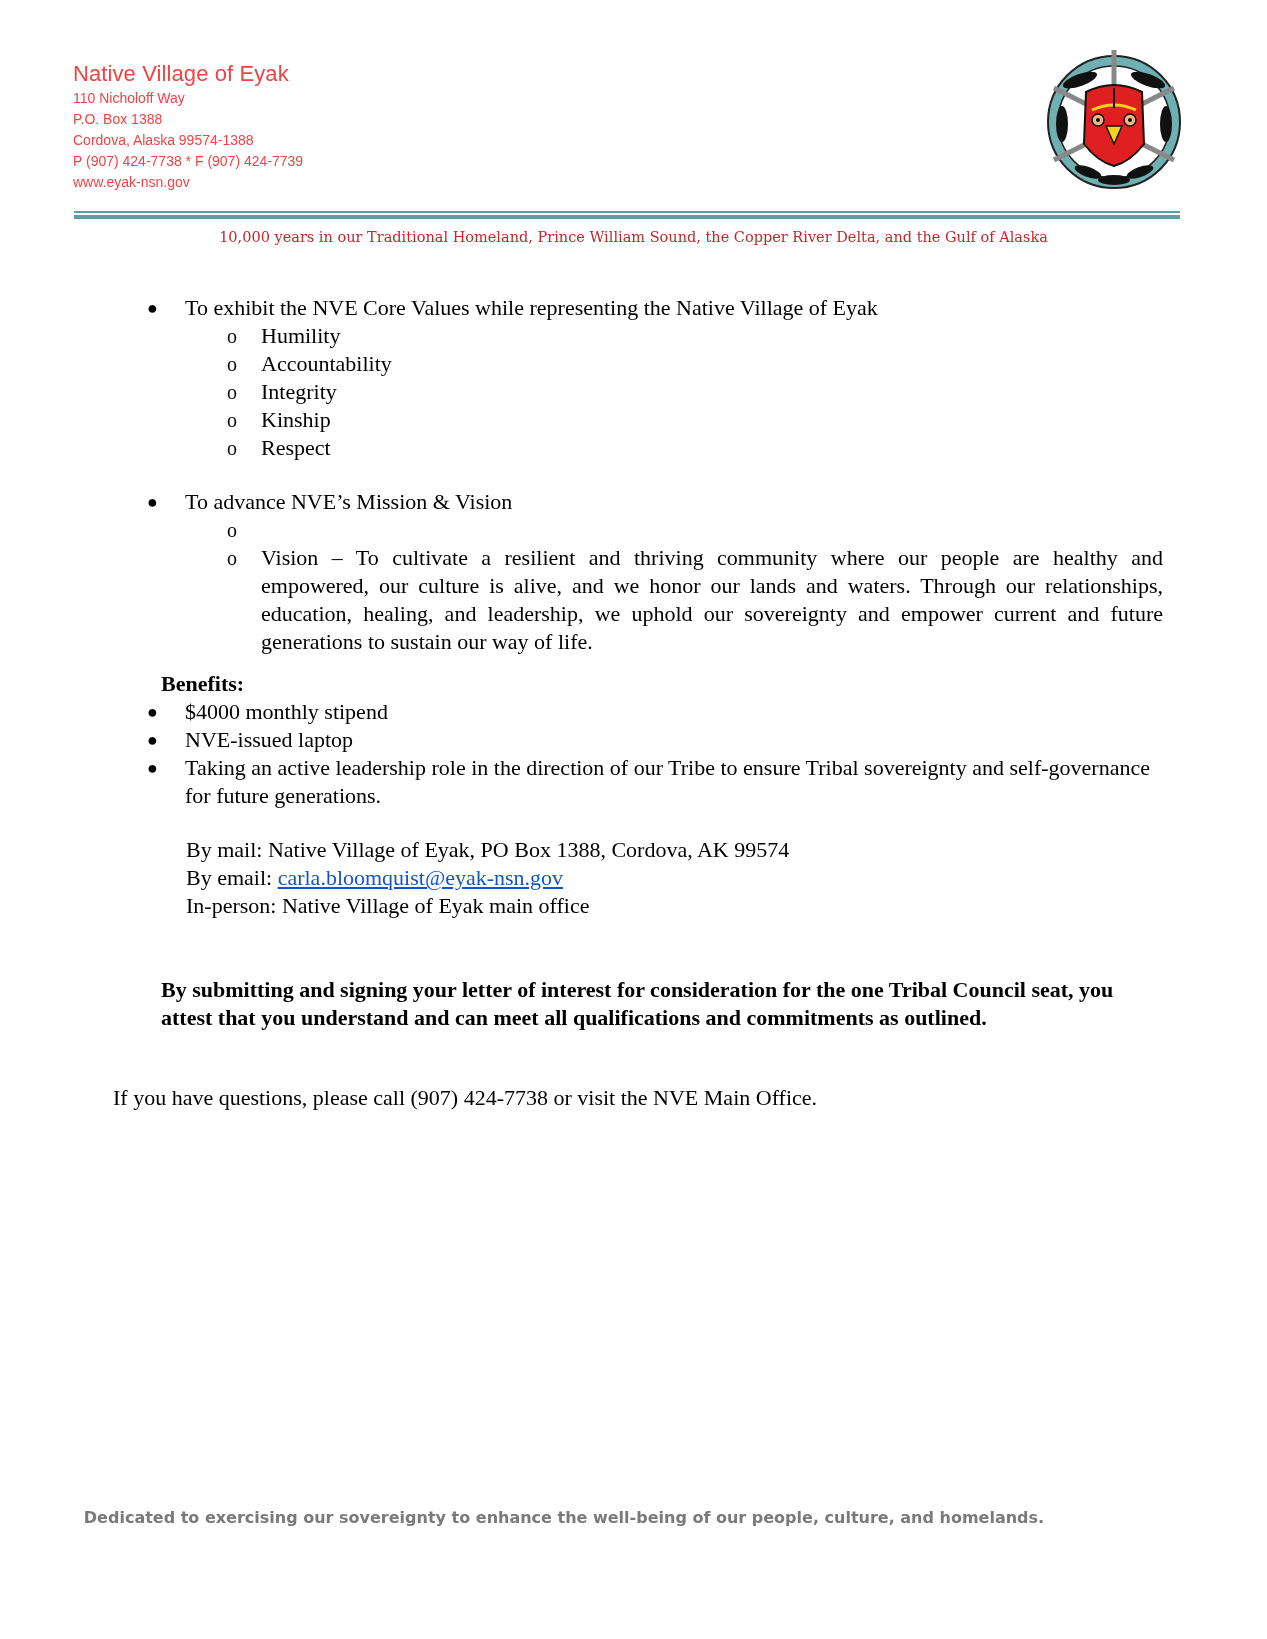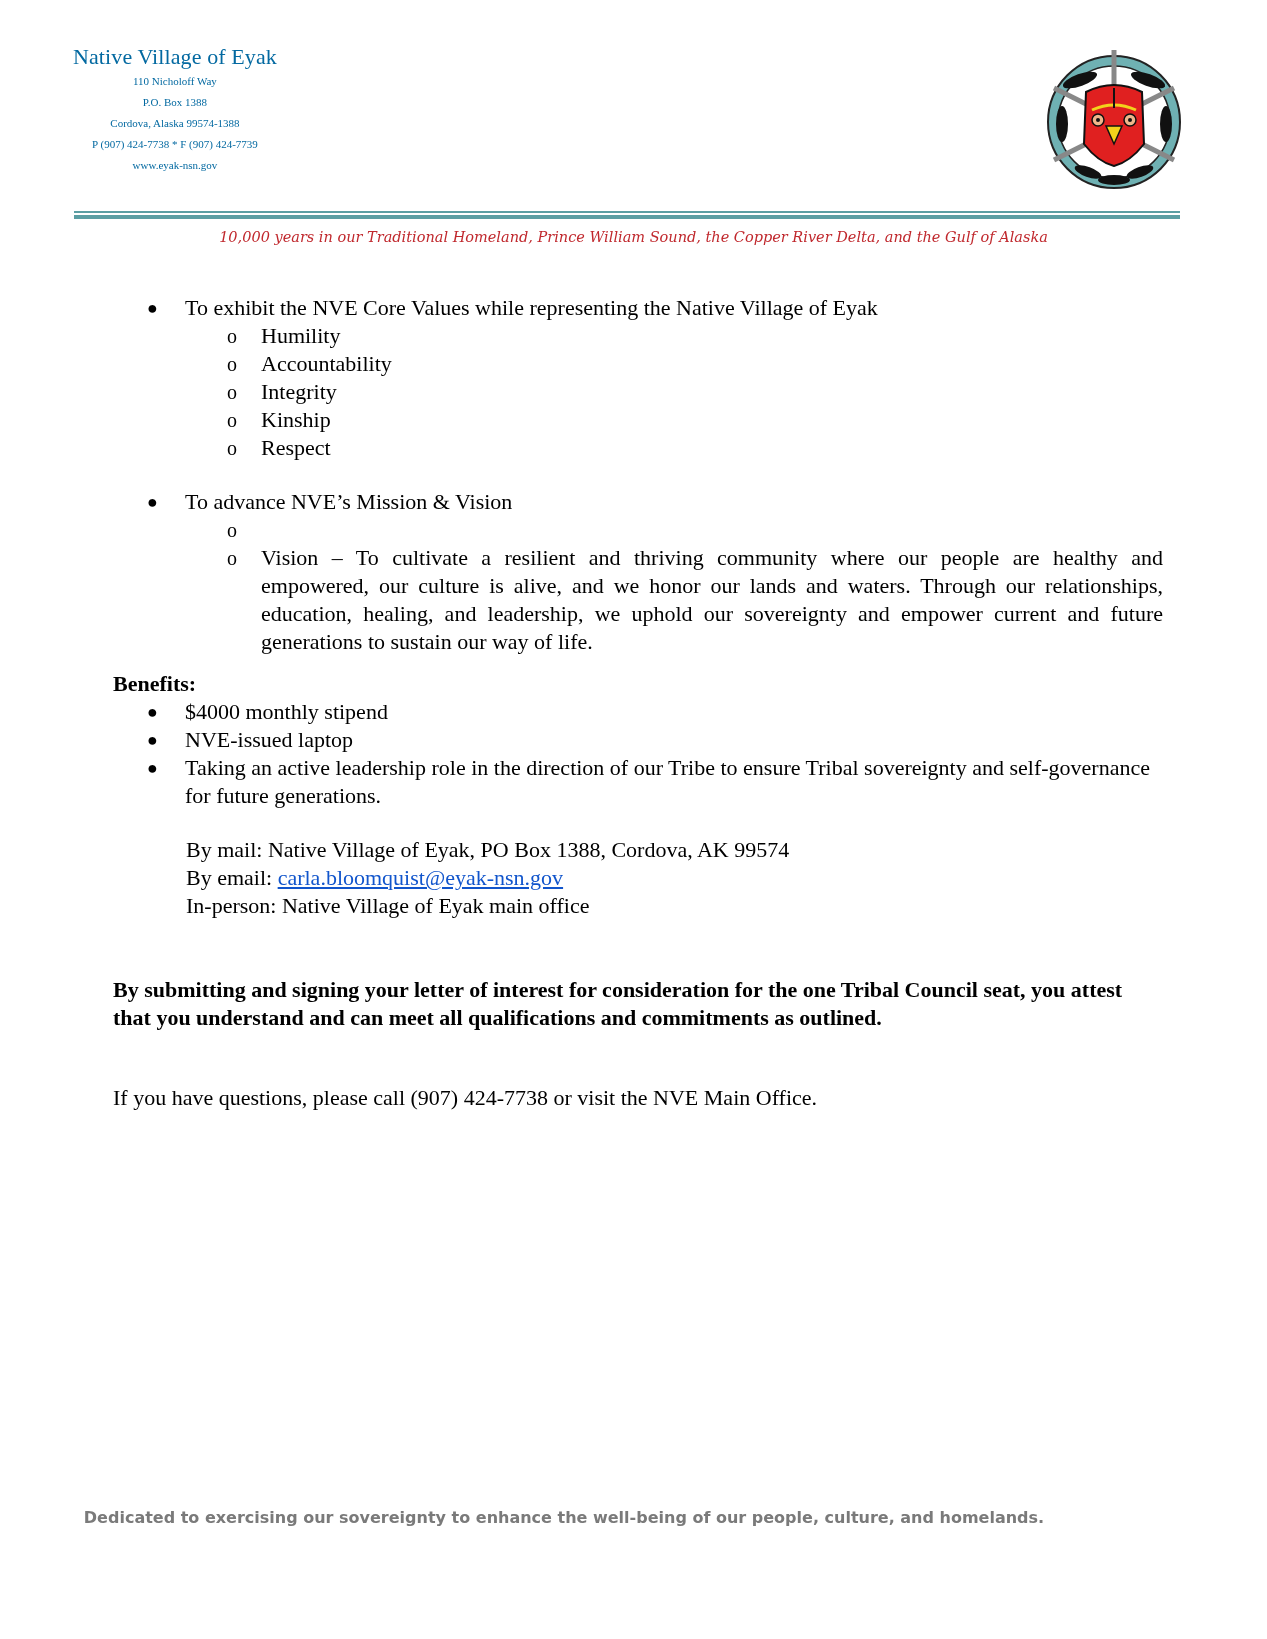--- a/index.html
+++ b/index.html
@@ -1,39 +1,39 @@
 <!DOCTYPE html>
 <html><head>
 <meta charset="utf-8">
 <style>
   html, body { margin:0; padding:0; background:#ffffff; }
   body { width:1267px; height:1639px; position:relative; overflow:hidden; color:#000; }
 
   
-  .org-block { position:absolute; left:73px; top:43px; font-family:Liberation Serif, serif; color:#0369a1; }
+  .org-block { position:absolute; left:73px; top:60px; font-family:Liberation Sans, sans-serif; color:#ef4444; }
   .org-name { font-size:22px; line-height:28px; letter-spacing:0.1px; }
-  .org-line { font-size:11px; line-height:21px;text-align:center; }
+  .org-line { font-size:14px; line-height:21px; }
 
   .logo { position:absolute; left:1040px; top:48px; width:148px; height:148px; }
 
   .rule-thin { position:absolute; left:74px; width:1106px; top:211px; height:2px; background:#5b9ea3; }
   .rule-thick { position:absolute; left:74px; width:1106px; top:215px; height:4px; background:#5b9ea3; }
 
-  .tagline { position:absolute; left:0; width:1267px; top:229px; text-align:center; font-family:"DejaVu Serif", serif; font-size:14.5px; color:#c0282d;font-style:italic; }
+  .tagline { position:absolute; left:0; width:1267px; top:229px; text-align:center; font-family:"DejaVu Serif", serif; font-size:14.5px; color:#c0282d; }
 
   
   .body { position:absolute; left:113px; top:294px; width:1050px; font-family:"Liberation Serif", serif; font-size:22px; line-height:28px; }
   .bullet-row { position:relative; padding-left:72px; }
   .bullet { position:absolute; left:34px; top:0; font-size:18px; }
   .sub-row { position:relative; padding-left:148px; }
   .sub-bullet { position:absolute; left:114px; top:0; font-size:20px; }
   .justify { text-align:justify; }
   .gap-s { height:26px; }
   .gap-m { height:28px; }
-  .bold { font-weight:bold; }
+  .bold { font-weight:bold;margin-left:48px; }
   .indent { padding-left:73px; }
   .link { color:#1155cc; text-decoration:underline; }
 
   .footer { position:absolute; left:0; width:1128px; top:1508px; text-align:center; font-family:"DejaVu Sans", sans-serif; font-size:16px; font-weight:bold; color:#7a7a7a; }
 </style>
 </head>
 <body>
 
 <div class="org-block">
   <div class="org-name">Native Village of Eyak</div>

